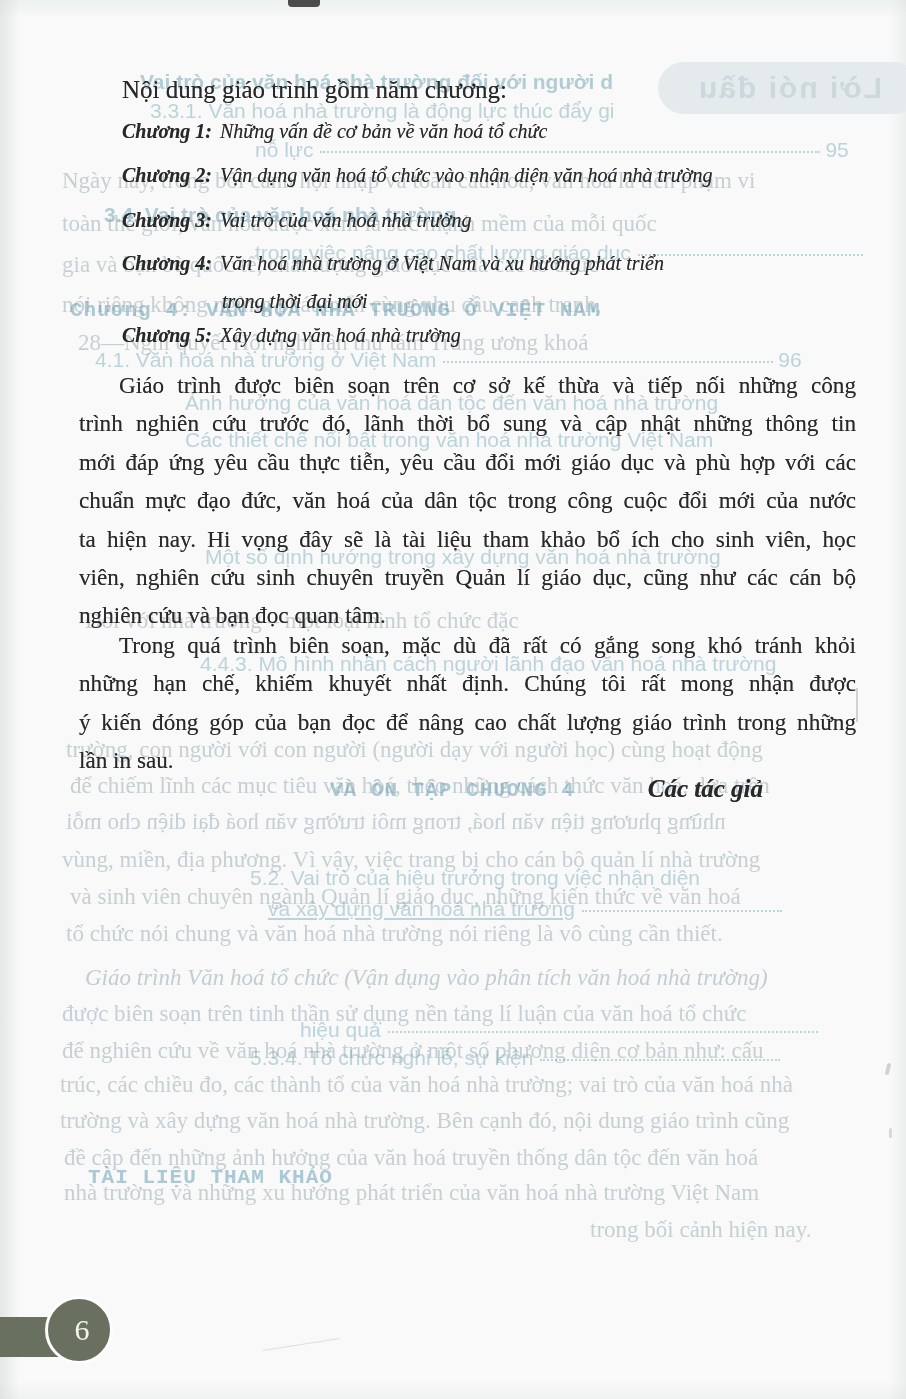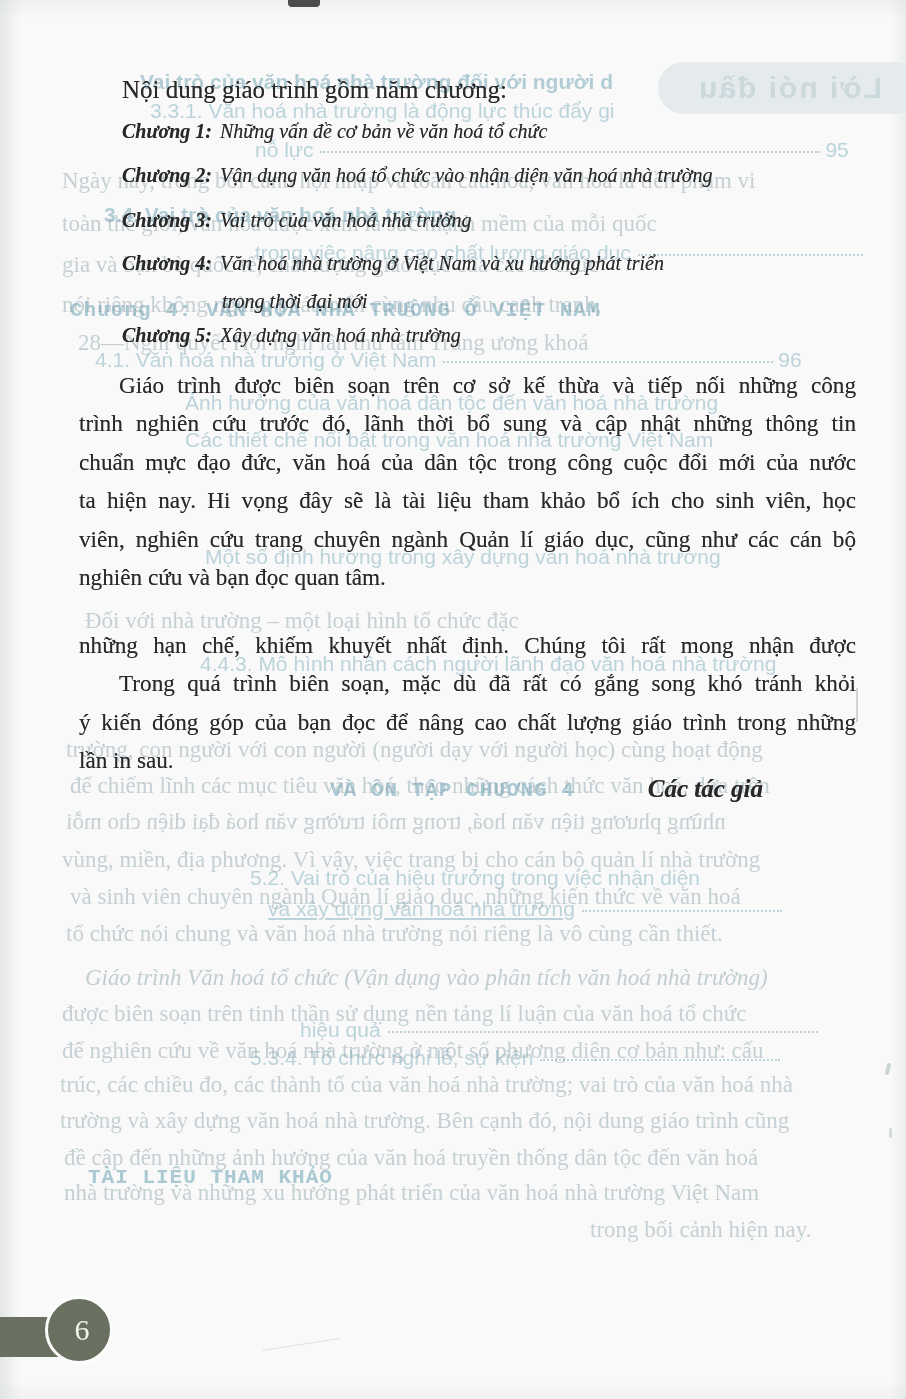--- a/index.html
+++ b/index.html
@@ -123,28 +123,29 @@
         <div class="chapter-row" style="top: 164px;"><span class="clabel">Chương 2:</span><span class="ctitle">Vận dụng văn hoá tổ chức vào nhận diện văn hoá nhà trường</span></div>
         <div class="chapter-row" style="top: 209px;"><span class="clabel">Chương 3:</span><span class="ctitle">Vai trò của văn hoá nhà trường</span></div>
         <div class="chapter-row" style="top: 252px;"><span class="clabel">Chương 4:</span><span class="ctitle">Văn hoá nhà trường ở Việt Nam và xu hướng phát triển</span></div>
         <div class="chapter-row cont" style="top: 290px;">trong thời đại mới</div>
         <div class="chapter-row" style="top: 324px;"><span class="clabel">Chương 5:</span><span class="ctitle">Xây dựng văn hoá nhà trường</span></div>
       </div>
     <div id="paragraphs">
         <div class="para" style="top: 366px;">
           <div class="pline first">Giáo trình được biên soạn trên cơ sở kế thừa và tiếp nối những công</div>
           <div class="pline">trình nghiên cứu trước đó, lãnh thời bổ sung và cập nhật những thông tin</div>
+          <div class="pline">mới đáp ứng yêu cầu thực tiễn, yêu cầu đổi mới giáo dục và phù hợp với các</div>
           <div class="pline">chuẩn mực đạo đức, văn hoá của dân tộc trong công cuộc đổi mới của nước</div>
           <div class="pline">ta hiện nay. Hi vọng đây sẽ là tài liệu tham khảo bổ ích cho sinh viên, học</div>
-          <div class="pline">viên, nghiên cứu trang chuyên ngành Quản lí giáo dục, cũng như các cán bộ</div>
+          <div class="pline">viên, nghiên cứu sinh chuyên truyền Quản lí giáo dục, cũng như các cán bộ</div>
           <div class="pline last">nghiên cứu và bạn đọc quan tâm.</div>
         </div>
         <div class="para" style="top: 626px;">
+          <div class="pline first">Trong quá trình biên soạn, mặc dù đã rất có gắng song khó tránh khỏi</div>
           <div class="pline">những hạn chế, khiếm khuyết nhất định. Chúng tôi rất mong nhận được</div>
-          <div class="pline first">Trong quá trình biên soạn, mặc dù đã rất có gắng song khó tránh khỏi</div>
           <div class="pline">ý kiến đóng góp của bạn đọc để nâng cao chất lượng giáo trình trong những</div>
           <div class="pline last">lần in sau.</div>
         </div>
       </div>
     <p class="signature">Các tác giả</p>
   </div>
 
   <div class="pn-bar"></div>
   <div class="pn-circle">
     <span>6</span>

